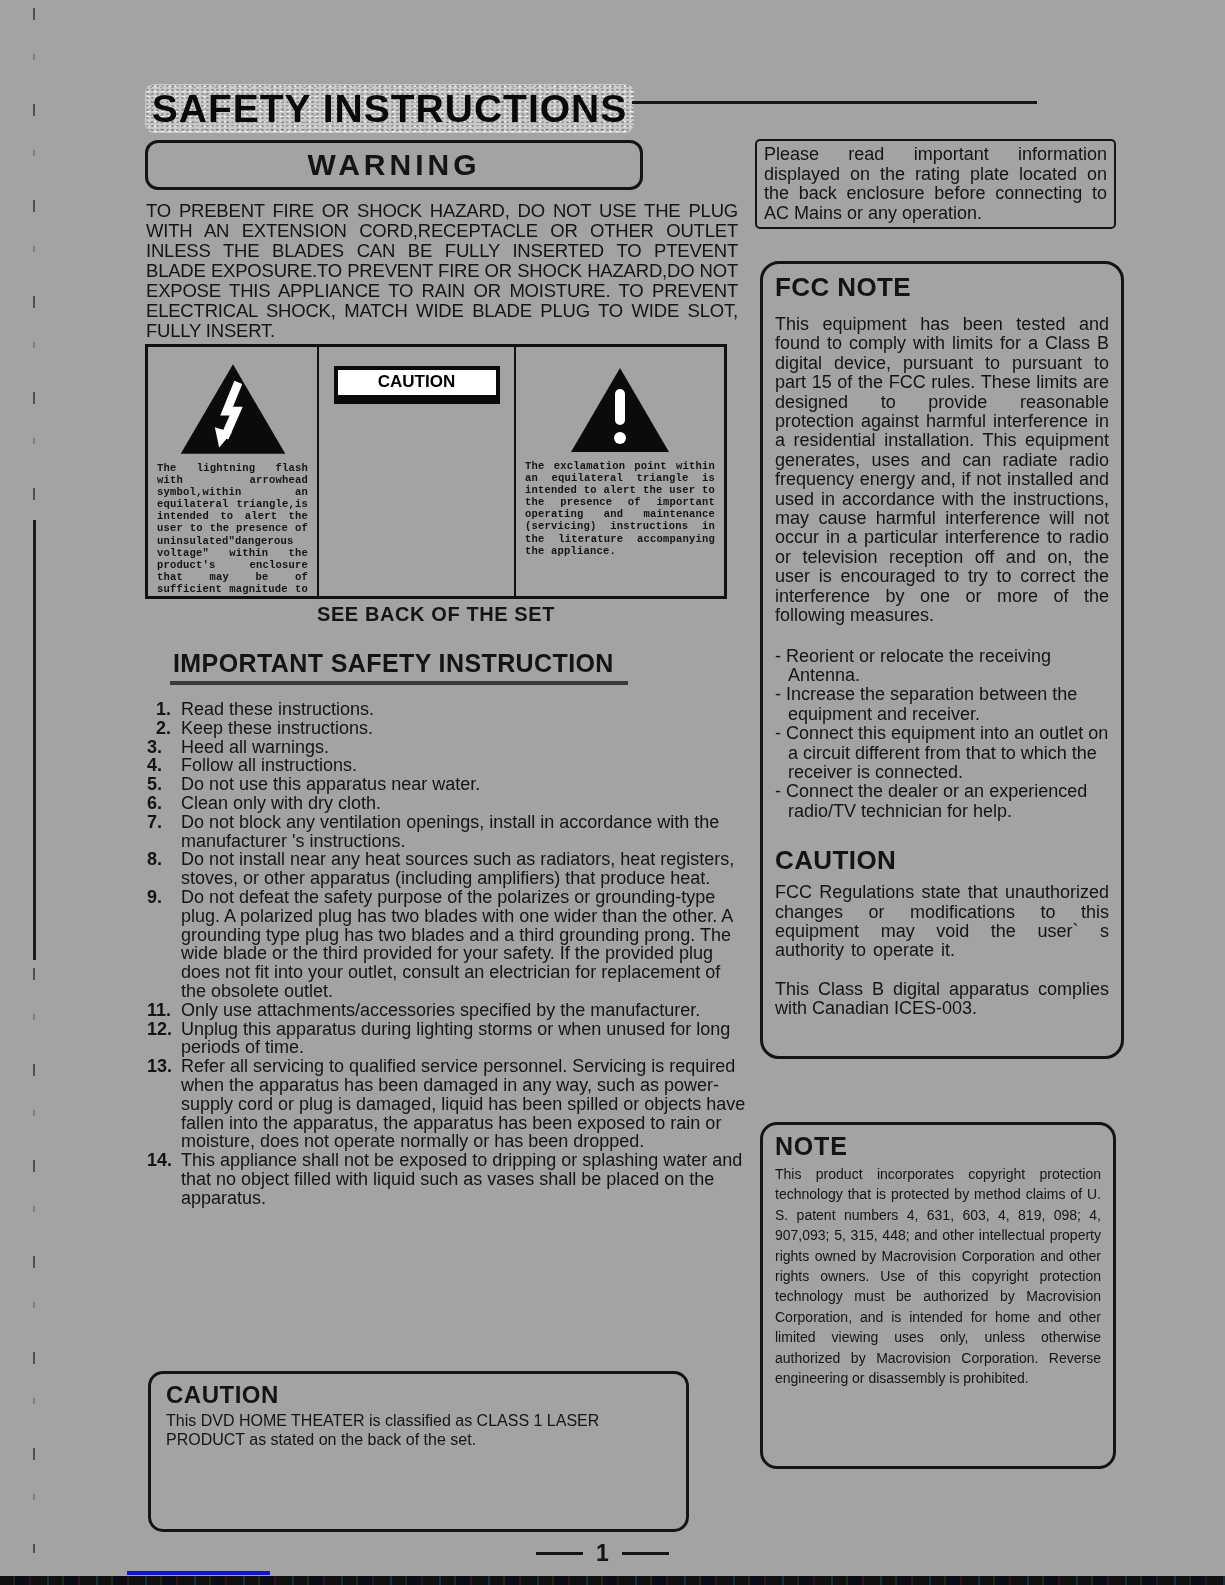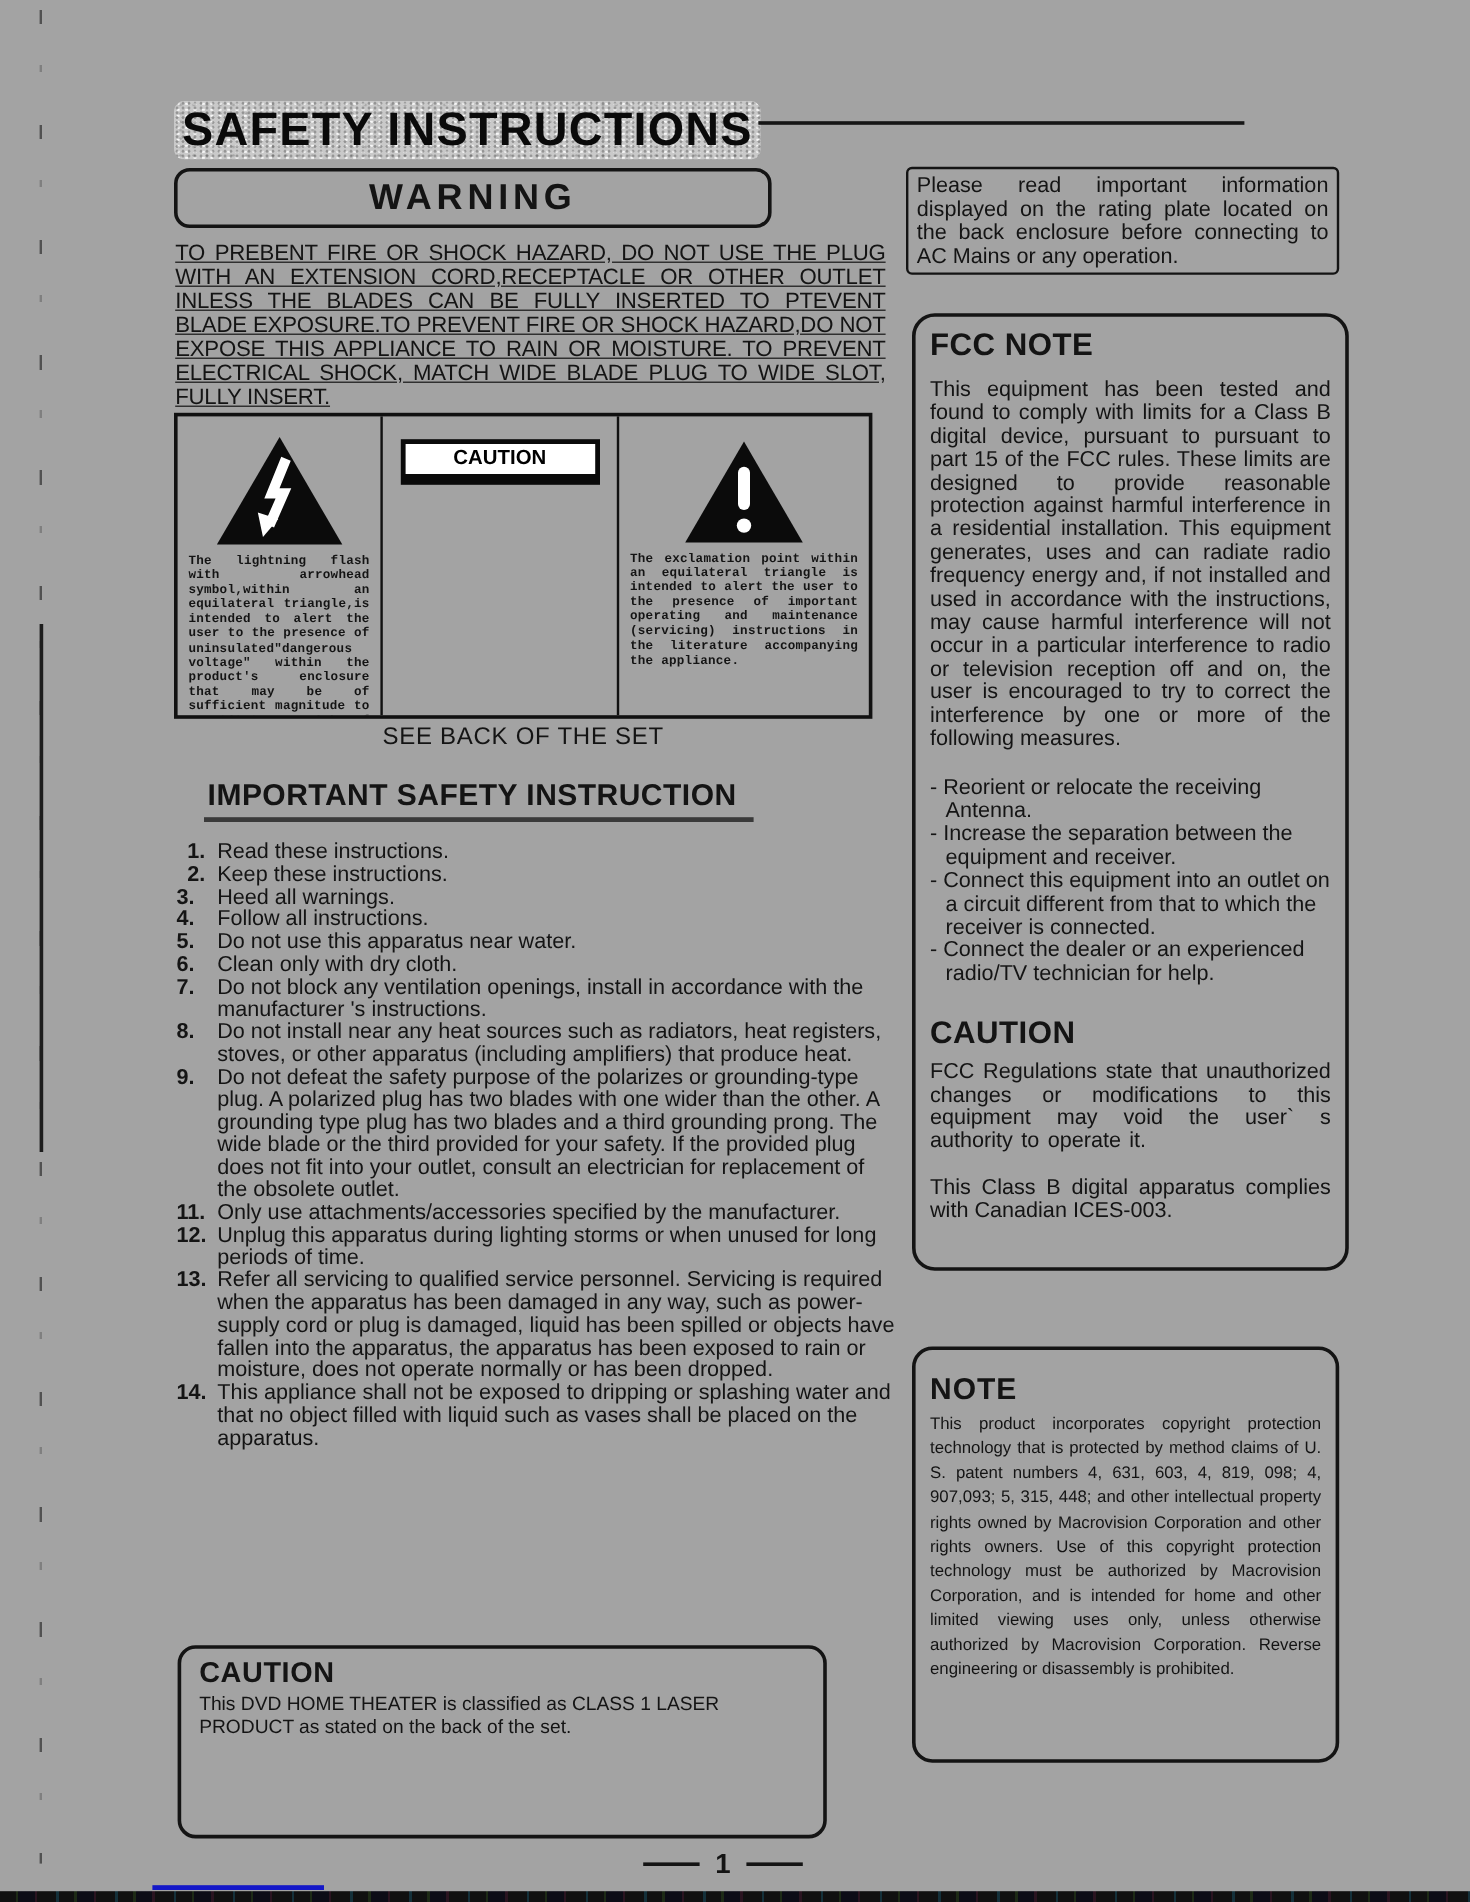--- a/index.html
+++ b/index.html
@@ -23,35 +23,35 @@
     background-size:5px 4px,7px 5px,11px 7px;
     display:flex;align-items:center;justify-content:center;}
   .title-band span{font-size:39px;font-weight:700;letter-spacing:1px;color:#0a0a0a;}
   .title-rule{position:absolute;left:632px;top:101px;width:405px;height:3px;background:#161616;}
 
   
   .warning-box{position:absolute;left:145px;top:140px;width:492px;height:44px;border:3.5px solid #141414;
     border-radius:13px;display:flex;align-items:center;justify-content:center;}
   .warning-box span{font-size:30px;font-weight:700;letter-spacing:4px;}
   .warning-text{position:absolute;left:146px;top:201px;width:592px;margin:0;
-    font-size:18.5px;line-height:20px;text-align:justify;letter-spacing:-.2px;text-decoration:underline;}
+    font-size:18.5px;line-height:20px;text-align:justify;letter-spacing:-.2px;}
 
   
   .hazard{position:absolute;left:145px;top:344px;width:582px;height:255px;border:3px solid #111;
     box-sizing:border-box;display:grid;grid-template-columns:171px 197px 1fr;}
   .hz-col{border-right:2.5px solid #111;padding:0 9px;box-sizing:border-box;overflow:hidden;}
   .hz-col:last-child{border-right:none;}
   .tri{display:block;margin:14px auto 4px;width:112px;height:96px;}
   .tri.small{margin-top:18px;width:104px;height:90px;}
   .hz-desc{margin:5px 0 0;font-size:10.5px;line-height:12.1px;text-align:justify;font-weight:700;letter-spacing:.2px;font-family:Liberation Mono, monospace;}
   .hz-desc.sp{letter-spacing:.9px;font-size:10.8px;line-height:13px;margin-top:9px;}
   .emblem{width:166px;margin:19px auto 0;background:#0a0a0a;padding:4px;box-sizing:border-box;}
   .emblem-head{background:#fff;color:#000;text-align:center;font-weight:700;font-size:17px;padding:2px 0 3px;margin-bottom:5px;}
   .emblem-body{color:#fff;text-align:center;font-size:12.3px;font-weight:700;line-height:15px;padding:1px 0 7px;}
-  .see-back{position:absolute;left:145px;top:603px;width:582px;text-align:center;font-size:20px;letter-spacing:.6px;}
+  .see-back{position:absolute;left:145px;top:603px;width:582px;text-align:center;font-size:20px;letter-spacing:.6px;font-weight:bold;}
 
   
   .isi-title{position:absolute;left:170px;top:649px;}
   .isi-title span{display:inline-block;font-size:25px;font-weight:700;letter-spacing:.4px;
     border-bottom:4px solid #3a3a3a;padding:0 14px 3px 3px;}
   .isi-list{position:absolute;left:147px;top:700px;width:599px;font-size:18px;line-height:18.8px;}
   .row{display:grid;grid-template-columns:34px 1fr;}
   .row .num{font-weight:700;}
   .row.ind .num{padding-left:9px;}
 
@@ -73,21 +73,21 @@
   .fcc-box{position:absolute;left:760px;top:261px;width:364px;height:798px;border:3px solid #141414;border-radius:19px;
     box-sizing:border-box;padding:8px 12px;}
   .box-title{font-size:26px;font-weight:700;letter-spacing:.4px;}
   .jtxt{margin:12px 0 0;font-size:18px;line-height:19.4px;text-align:justify;}
   .measures{margin-top:21px;font-size:18px;line-height:19.4px;}
   .m-row{padding-left:13px;text-indent:-13px;}
   .cap-title{margin-top:24px;}
   .caution-body{margin:7px 0 0;font-size:18px;line-height:19.4px;text-align:justify;word-spacing:2px;}
   .ices{margin:19px 0 0;font-size:18px;line-height:19.4px;text-align:justify;}
   .note-box{position:absolute;left:760px;top:1122px;width:356px;height:347px;border:3px solid #141414;border-radius:17px;
-    box-sizing:border-box;padding:19px 12px;}
+    box-sizing:border-box;padding:7px 12px;}
   .note-box .box-title{font-size:25px;font-weight:600;letter-spacing:.8px;}
   .note-box p{margin:3px 0 0;font-size:14px;line-height:20.4px;text-align:justify;}
 </style>
 </head>
 <body>
 
 <div class="page">
 
   <div class="edge-marks"></div>
   <div class="edge-solid"></div>

